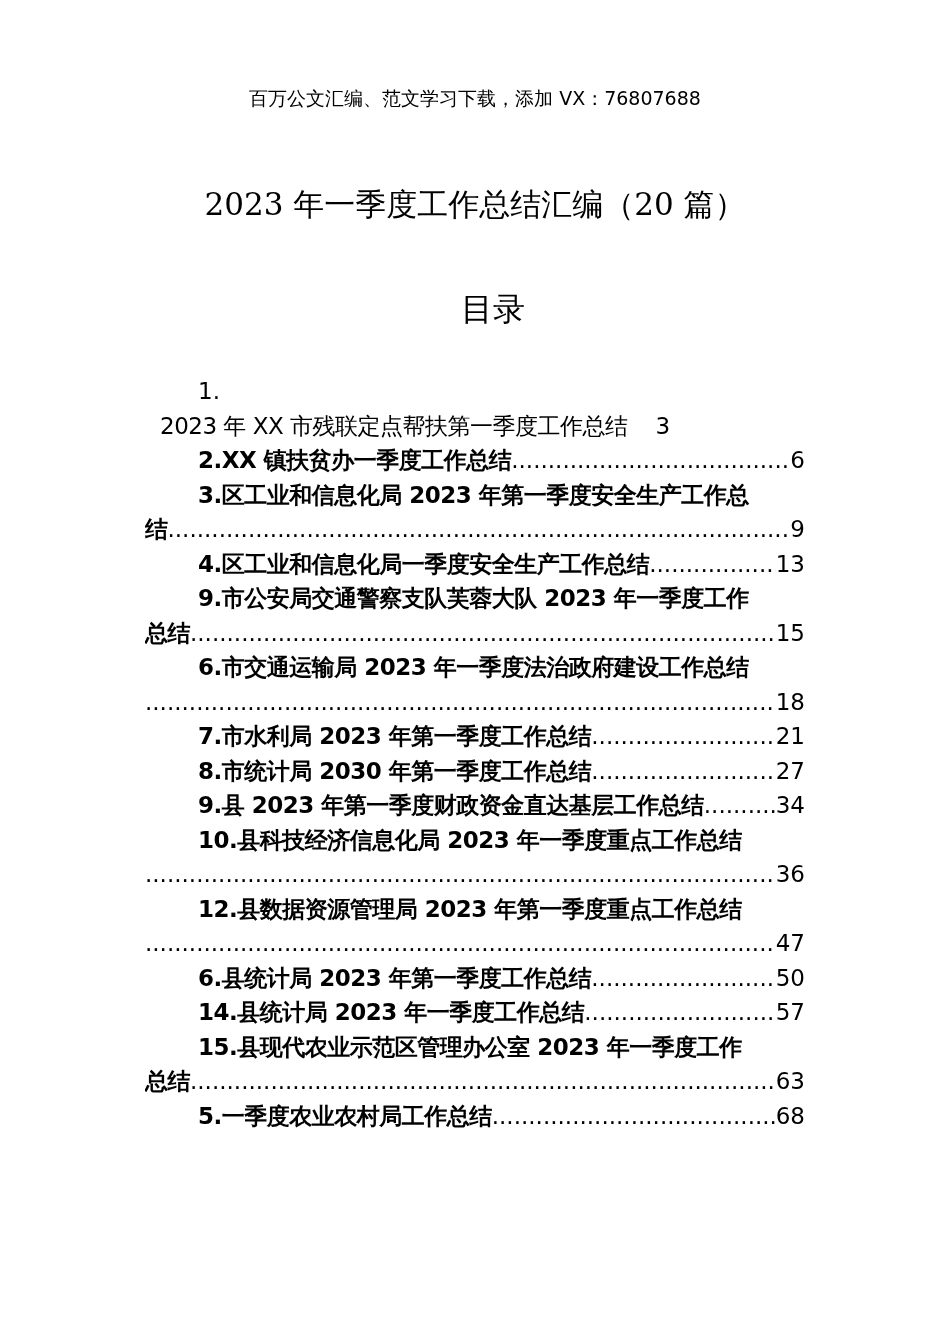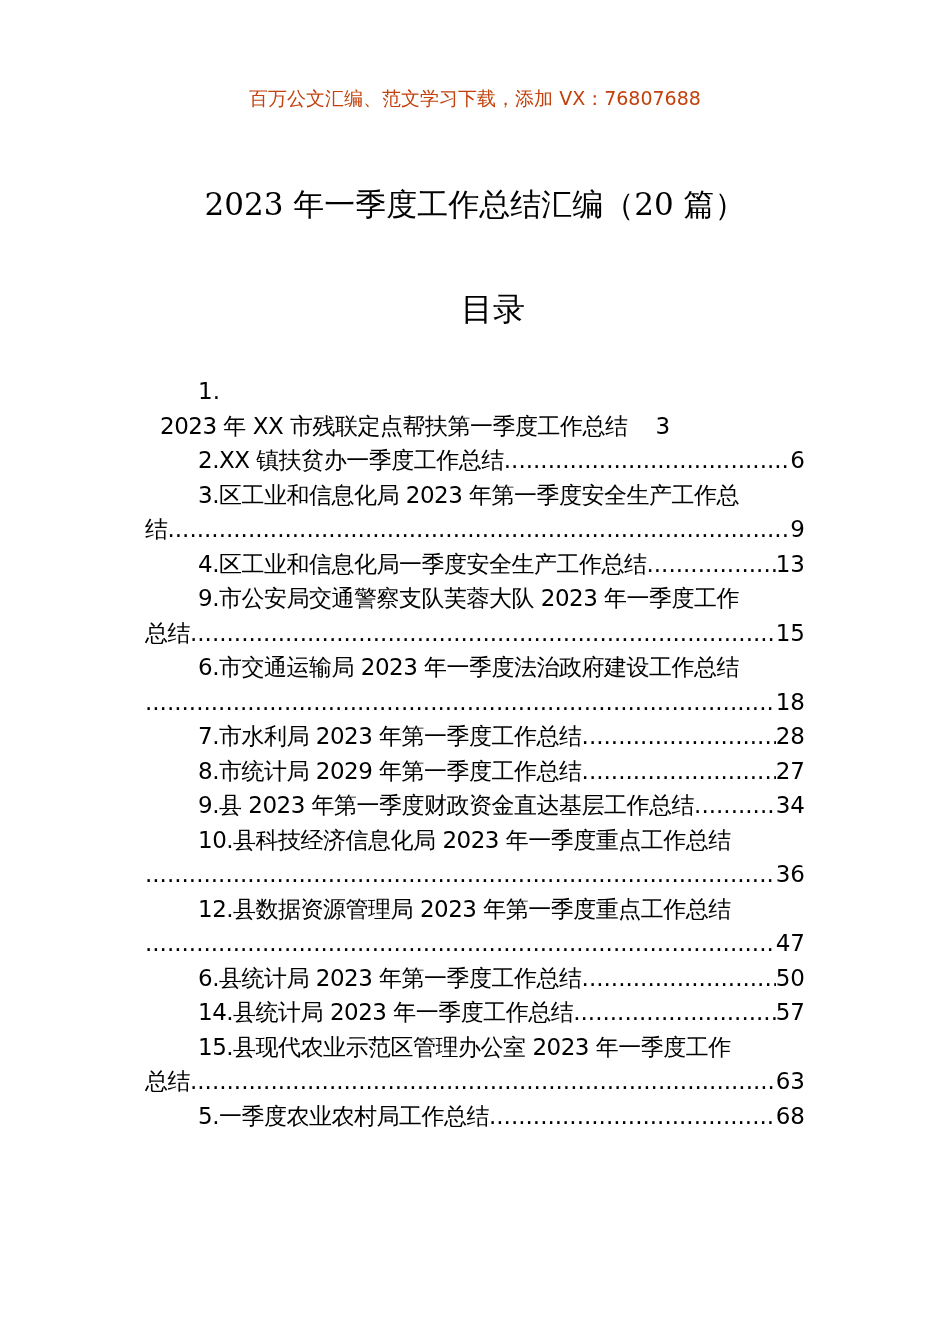--- a/index.html
+++ b/index.html
@@ -1,39 +1,39 @@
 <!DOCTYPE html>
 <html><head>
   <meta charset="utf-8">
   <style>
     html, body { margin: 0; padding: 0; background: #ffffff; }
     body { width: 950px; height: 1344px; position: relative; overflow: hidden; }
     .page { position: absolute; left: 0; top: 0; width: 950px; height: 1344px; background: #ffffff; }
     .watermark {
       position: absolute; left: 0; width: 950px; top: 84px; text-align: center;
-      color: #c2410c; font-family: "DejaVu Sans", sans-serif; font-size: 19px; line-height: 28px;
+      color: #000000; font-family: "DejaVu Sans", sans-serif; font-size: 19px; line-height: 28px;
     }
     .doc-title {
       position: absolute; left: 0; width: 950px; top: 180px; text-align: center;
       color: #000; font-family: "DejaVu Serif", serif; font-size: 31px; line-height: 48px;
     }
     .toc-heading {
       position: absolute; left: 18px; width: 950px; top: 285px; text-align: center;
       color: #000; font-family: "DejaVu Sans", sans-serif; font-size: 32px; line-height: 48px;
     }
     .toc {
       position: absolute; left: 145px; width: 660px; top: 374px;
       font-family: "DejaVu Sans", sans-serif; font-size: 23px; color: #000;
     }
     .toc-line {
       height: 34.5px; line-height: 34.5px; white-space: nowrap; display: flex; align-items: baseline;
       overflow: hidden;
     }
     .toc-line.indent { padding-left: 53px; }
-    .toc-line .txt { flex: 0 0 auto; letter-spacing: -0.5px; }
+    .toc-line .txt { flex: 0 0 auto; letter-spacing: -0.5px; font-weight: bold; }
     .toc-line .dots {
       flex: 1 1 auto; overflow: hidden; white-space: nowrap; color: #000; letter-spacing: 0px;
       min-width: 0;
     }
     .toc-line .dots::before {
       content: "........................................................................................................................................................................";
     }
     .toc-line .num { flex: 0 0 auto; }
     .first-num { padding-left: 53px; height: 34.5px; line-height: 34.5px; }
     .first-title { padding-left: 15px; height: 34.5px; line-height: 34.5px; white-space: nowrap; letter-spacing: -0.5px; }
@@ -95,25 +95,25 @@
         </div>
       <div class="toc-line">
         <span class="dots"></span>
         <span class="num">18</span>
       </div>
     </div>
 
     <div class="toc-line indent">
       <span class="txt">7.市水利局 2023 年第一季度工作总结</span>
       <span class="dots"></span>
-      <span class="num">28</span>
+      <span class="num">21</span>
     </div>
 
     <div class="toc-line indent">
-      <span class="txt">8.市统计局 2029 年第一季度工作总结</span>
+      <span class="txt">8.市统计局 2030 年第一季度工作总结</span>
       <span class="dots"></span>
       <span class="num">27</span>
     </div>
 
     <div class="toc-line indent">
       <span class="txt">9.县 2023 年第一季度财政资金直达基层工作总结</span>
       <span class="dots"></span>
       <span class="num">34</span>
     </div>
 

